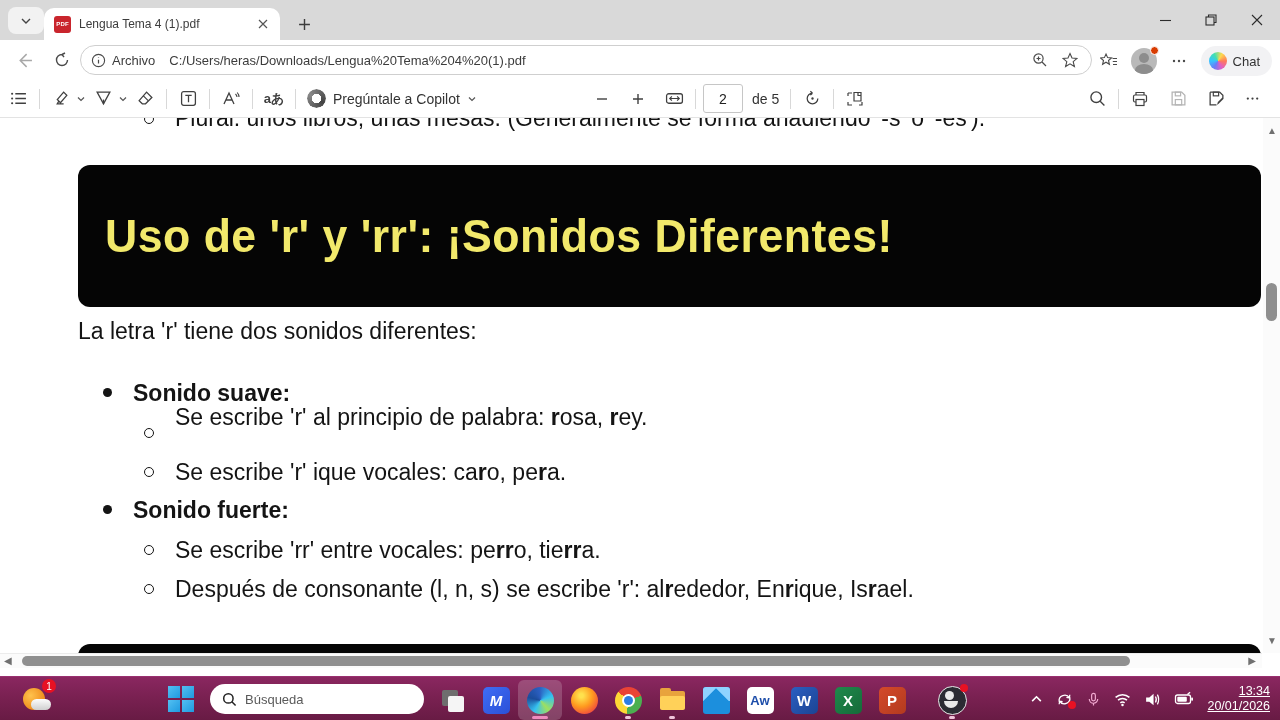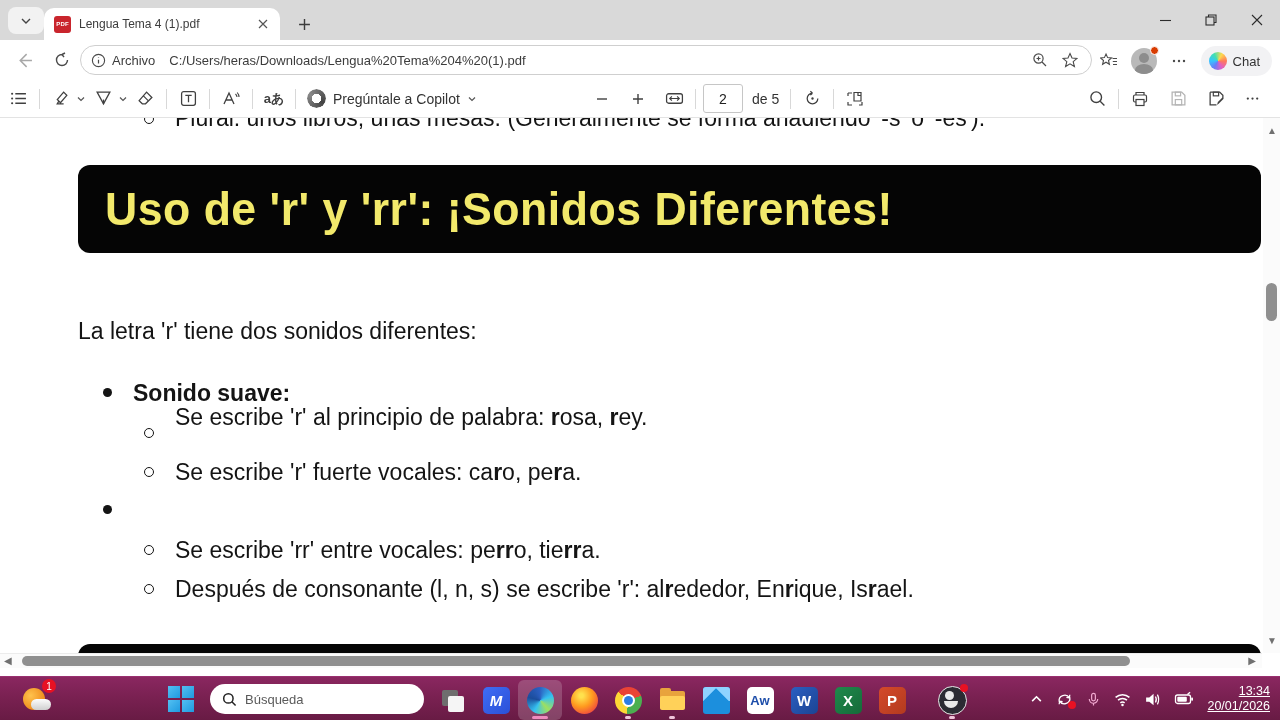--- a/index.html
+++ b/index.html
@@ -46,21 +46,21 @@
   .pb-chev { color:#555; margin-left:1px; margin-right:3px; display:flex; align-items:center; }
   .copilot-ask { display:flex; align-items:center; gap:7px; font-size:14px; color:#333; padding:0 4px; }
   .page-input { width:40px; height:29px; border:1px solid #c6c6c6; border-radius:3px; text-align:center; font-size:14px; color:#222; font-family:"Liberation Sans",sans-serif; background:#fff; }
   .page-total { font-size:14px; color:#333; margin:0 4px 0 9px; }
 
   
   .viewer { position:absolute; left:0; top:118px; width:1280px; height:535px; background:#fff; overflow:hidden; }
   .doc-text { position:absolute; font-size:23px; color:#141414; white-space:nowrap; }
   .clip-line { top:-13px; left:175px; }
   .clip-bullet { position:absolute; top:-4px; left:144px; width:10px; height:10px; border:1.5px solid #141414; border-radius:50%; }
-  .banner { position:absolute; left:78px; top:47px; width:1183px; height:88px; border-radius:12px; display:flex; align-items:center; padding-left:27px; }
+  .banner { position:absolute; left:78px; top:47px; width:1183px; height:142px; border-radius:12px; display:flex; align-items:center; padding-left:27px; }
   .banner-title { font-size:46px; font-weight:700; letter-spacing:.5px; transform:scaleX(.97); transform-origin:left center; white-space:nowrap; }
   .banner2 { position:absolute; left:78px; top:526px; width:1183px; height:20px; border-radius:12px 12px 0 0; }
   .b-solid { position:absolute; left:103px; width:9px; height:9px; background:#141414; border-radius:50%; }
   .b-ring { position:absolute; left:144px; width:10px; height:10px; border:1.5px solid #141414; border-radius:50%; }
   .bold { font-weight:700; }
 
   
   .vscroll { position:absolute; right:0; top:118px; width:17px; height:535px; background:#fbfbfb; }
   .vthumb { position:absolute; left:3px; top:165px; width:11px; height:38px; background:#8f8f8f; border-radius:6px; }
   .sarrow { position:absolute; color:#707070; font-size:10px; line-height:10px; }
@@ -359,23 +359,24 @@
 
     <div class="doc-text" style="top:200px; left:78px;">La letra 'r' tiene dos sonidos diferentes:</div>
 
     <div class="b-solid" style="top:270px;"></div>
     <div class="doc-text bold" style="top:262px; left:133px;">Sonido suave:</div>
 
     <div class="b-ring" style="top:310px;"></div>
     <div class="doc-text" style="top:286px; left:175px;"><span>Se escribe 'r' al principio de palabra: </span><span style="font-weight: 700;">r</span><span>osa, </span><span style="font-weight: 700;">r</span><span>ey.</span></div>
 
     <div class="b-ring" style="top:349px;"></div>
-    <div class="doc-text" style="top:341px; left:175px;"><span>Se escribe 'r' fuerte vocales: ca</span><span style="font-weight: 700;">r</span><span>o, pe</span><span style="font-weight: 700;">r</span><span>a.</span></div>
+    <div class="doc-text" style="top:341px; left:175px;"><span>Se escribe 'r' ique vocales: ca</span><span style="font-weight: 700;">r</span><span>o, pe</span><span style="font-weight: 700;">r</span><span>a.</span></div>
 
     <div class="b-solid" style="top:387px;"></div>
+    <div class="doc-text bold" style="top:379px; left:133px;">Sonido fuerte:</div>
 
     <div class="b-ring" style="top:427px;"></div>
     <div class="doc-text" style="top:419px; left:175px;"><span>Se escribe 'rr' entre vocales: pe</span><span style="font-weight: 700;">rr</span><span>o, tie</span><span style="font-weight: 700;">rr</span><span>a.</span></div>
 
     <div class="b-ring" style="top:466px;"></div>
     <div class="doc-text" style="top:458px; left:175px;"><span>Después de consonante (l, n, s) se escribe 'r': al</span><span style="font-weight: 700;">r</span><span>ededor, En</span><span style="font-weight: 700;">r</span><span>ique, Is</span><span style="font-weight: 700;">r</span><span>ael.</span></div>
 
     <div class="banner2" id="banner2" style="background: rgb(5, 5, 5);"></div>
   </div>
 

